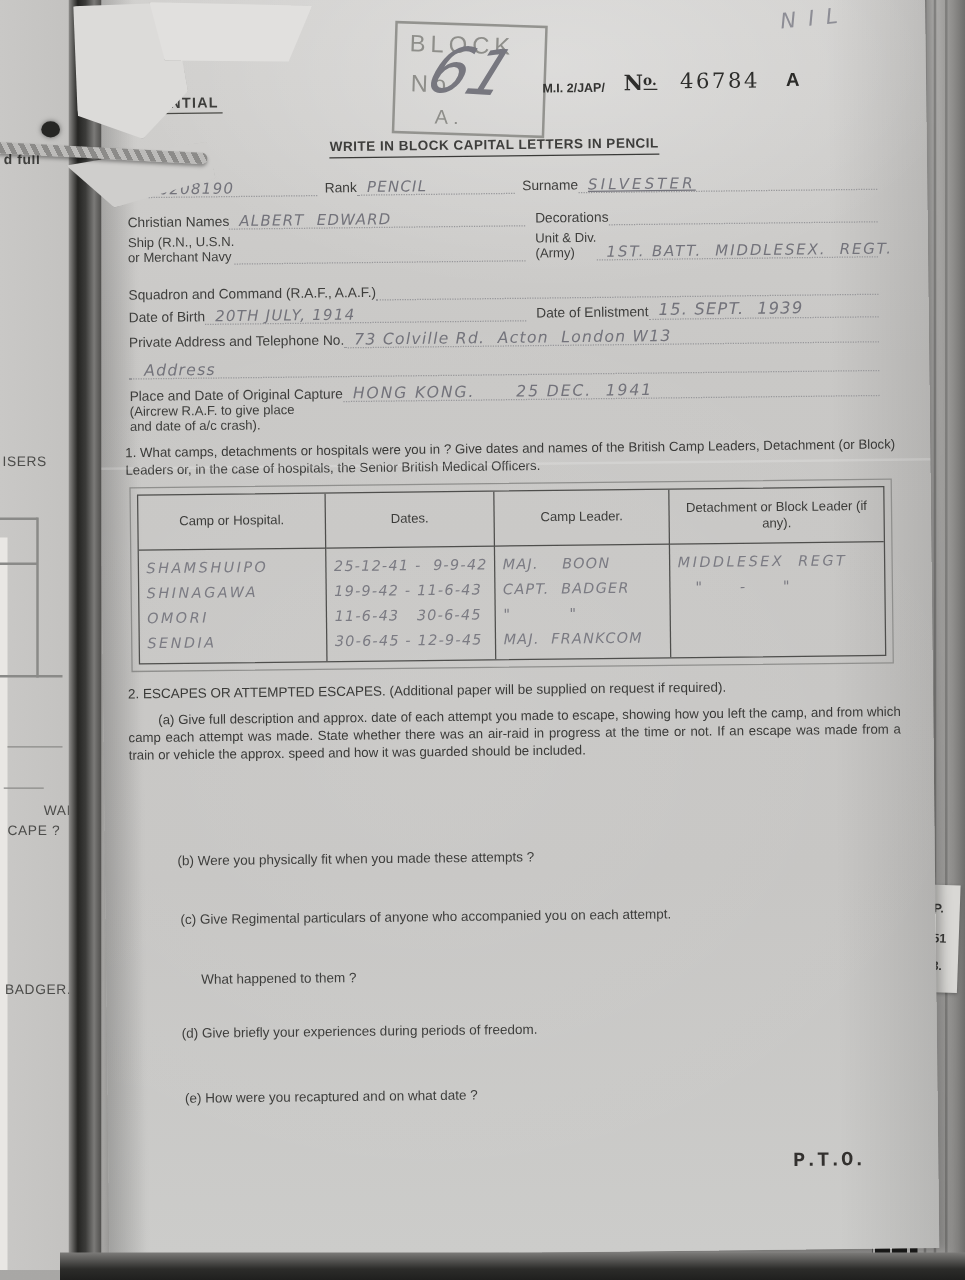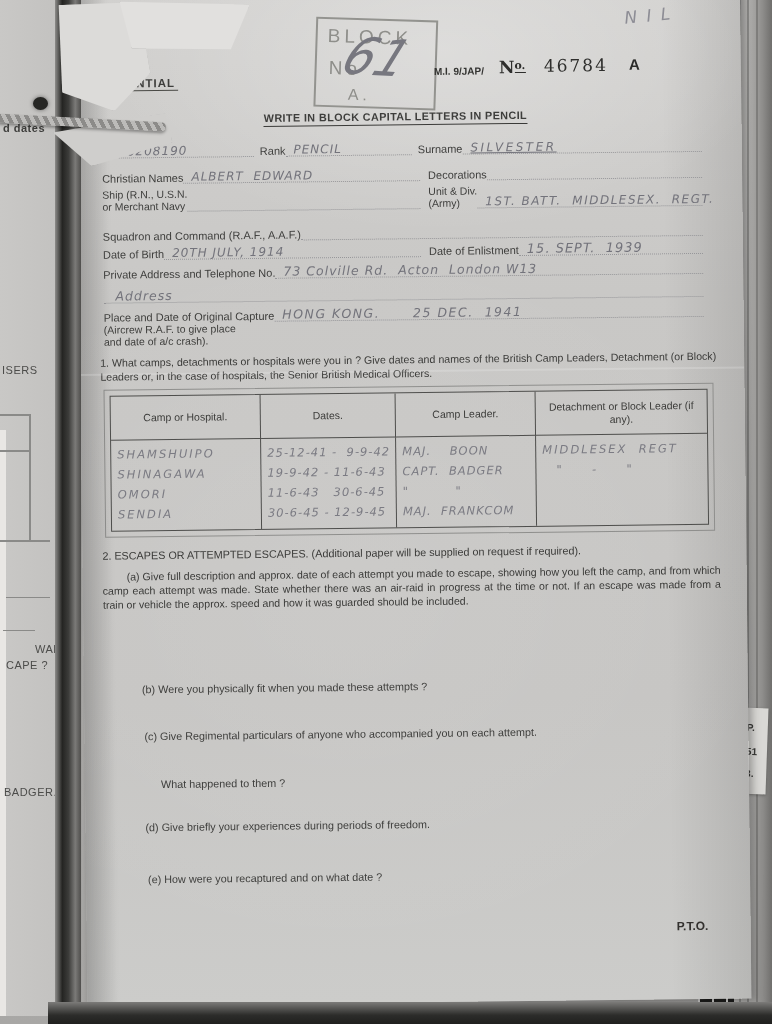--- a/index.html
+++ b/index.html
@@ -71,21 +71,21 @@
 </head>
 <body>
 
 <div class="scene">
 
   <div class="grid-corner" style="left:744px;top:0;width:28px;height:114px;"></div>
   <div class="grid-corner" style="left:698px;top:954px;width:74px;height:70px;"></div>
 
   <div class="left-underpage"></div>
   <div class="white-sliver"></div>
-  <span class="frag" style="left:3px;top:122px;font-weight:bold;color:#3f3f3d;">d dates</span>
+  <span class="frag" style="left:3px;top:122px;font-weight:bold;color:#3f3f3d;">d full</span>
   <span class="frag" style="left:2px;top:364px;">ISERS</span>
   <div class="uline" style="left:0;top:414px;width:30px;height:1.5px;"></div>
   <div class="uline" style="left:29px;top:414px;width:1.5px;height:128px;"></div>
   <div class="uline" style="left:0;top:450px;width:30px;height:1.5px;"></div>
   <div class="uline" style="left:0;top:540px;width:50px;height:1.5px;"></div>
   <div class="uline" style="left:6px;top:597px;width:44px;height:1.2px;"></div>
   <div class="uline" style="left:3px;top:630px;width:32px;height:1.2px;"></div>
   <span class="frag" style="left:35px;top:643px;">WAR</span>
   <span class="frag" style="left:6px;top:659px;">CAPE ?</span>
   <span class="frag" style="left:4px;top:786px;">BADGER.</span>
@@ -105,21 +105,21 @@
     <span class="abs" style="left:18px;top:78px;font-size:10px;color:#55554f;">C</span>
     <span class="abs" style="left:34px;top:84px;font-size:11.5px;font-weight:bold;letter-spacing:1px;border-bottom:1.6px solid #4a4a46;padding:0 3px 1px;">.DENTIAL</span>
 
     <div class="stamp" style="left:238px;top:28px;width:118px;height:86px;">
       <div style="position:absolute;left:10px;top:6px;">BLOCK</div>
       <div style="position:absolute;left:12px;top:38px;">No</div>
       <div style="position:absolute;left:32px;top:66px;font-size:16px;">A.</div>
     </div>
     <span class="abs hw" style="left:268px;top:38px;font-size:50px;color:#77777f;transform:skewX(-20deg) rotate(4deg);letter-spacing:0;">61</span>
 
-    <span class="abs" style="left:357px;top:76px;font-size:10px;font-weight:bold;color:#333331;">M.I. 9/JAP/</span>
+    <span class="abs" style="left:357px;top:76px;font-size:10px;font-weight:bold;color:#333331;">M.I. 2/JAP/</span>
     <span class="abs serif" style="left:422px;top:68px;font-size:17px;font-weight:bold;color:#2e2e2c;"><span>N</span><span style="font-size:11px;vertical-align:4px;border-bottom:1px solid #2e2e2c;">o.</span></span>
     <span class="abs serif" style="left:467px;top:67px;font-size:17px;letter-spacing:2px;color:#2e2e2c;">46784</span>
     <span class="abs" style="left:552px;top:68px;font-size:15px;font-weight:bold;color:#2b2b29;">A</span>
     <span class="abs hw" style="left:548px;top:18px;font-size:17px;color:#8d8d95;transform:rotate(-5deg);letter-spacing:2px;">N I L</span>
 
     <div class="abs" style="left:168px;top:116px;width:300px;text-align:center;">
       <span style="font-size:10.8px;font-weight:bold;letter-spacing:.4px;border-bottom:1.8px solid #3a3a38;padding-bottom:2px;">WRITE IN BLOCK CAPITAL LETTERS IN PENCIL</span>
     </div>
 
     <div class="frow" style="top:150px;">
@@ -266,21 +266,21 @@
     </div>
 
     <span class="abs" style="left:20px;top:556px;font-size:10.8px;color:#3a3a38;">2.   ESCAPES OR ATTEMPTED ESCAPES.   (Additional paper will be supplied on request if required).</span>
     <div class="abs para" style="left:20px;top:576px;width:618px;text-indent:24px;">(a)   Give full description and approx. date of each attempt you made to escape, showing how you left the camp, and from which camp each attempt was made.  State whether there was an air-raid in progress at the time or not.  If an escape was made from a train or vehicle the approx. speed and how it was guarded should be included.</div>
     <span class="abs small" style="left:58px;top:690px;font-size:10.8px;">(b)  Were you physically fit when you made these attempts ?</span>
     <span class="abs small" style="left:60px;top:737px;font-size:10.8px;">(c)  Give Regimental particulars of anyone who accompanied you on each attempt.</span>
     <span class="abs small" style="left:76px;top:785px;font-size:10.8px;">What happened to them ?</span>
     <span class="abs small" style="left:60px;top:828px;font-size:10.8px;">(d)  Give briefly your experiences during periods of freedom.</span>
     <span class="abs small" style="left:62px;top:880px;font-size:10.8px;">(e)  How were you recaptured and on what date ?</span>
 
-    <span class="abs" style="left:590px;top:932px;font-size:12px;font-weight:bold;color:#33312f;">P.T.O.</span>
+    <span class="abs" style="left:548px;top:932px;font-size:16px;font-weight:bold;color:#33312f;font-family:Liberation Mono, monospace;">P.T.O.</span>
 
     <div class="crease" style="left:0;top:0;width:30px;height:100%;background:linear-gradient(90deg,rgba(0,0,0,.12),transparent);"></div>
     <div class="crease" style="left:0;top:380px;width:100%;height:2px;background:rgba(255,255,255,.18);"></div>
   </div>
 
   <div class="binding-rod"></div>
   <div class="torn" style="left:58px;top:0;width:90px;height:112px;transform:rotate(-7deg);clip-path:polygon(8% 0,95% 6%,100% 70%,55% 100%,0 78%);"></div>
   <div class="torn" style="left:118px;top:0;width:130px;height:52px;background:#e1e0de;transform:rotate(4deg);clip-path:polygon(0 12%,100% 0,88% 88%,12% 100%);"></div>
   <div class="torn" style="left:54px;top:118px;width:118px;height:46px;background:#cfcecc;transform:rotate(-5deg);clip-path:polygon(0 20%,96% 0,100% 64%,30% 100%);"></div>
   <div class="knot-hole"></div>

